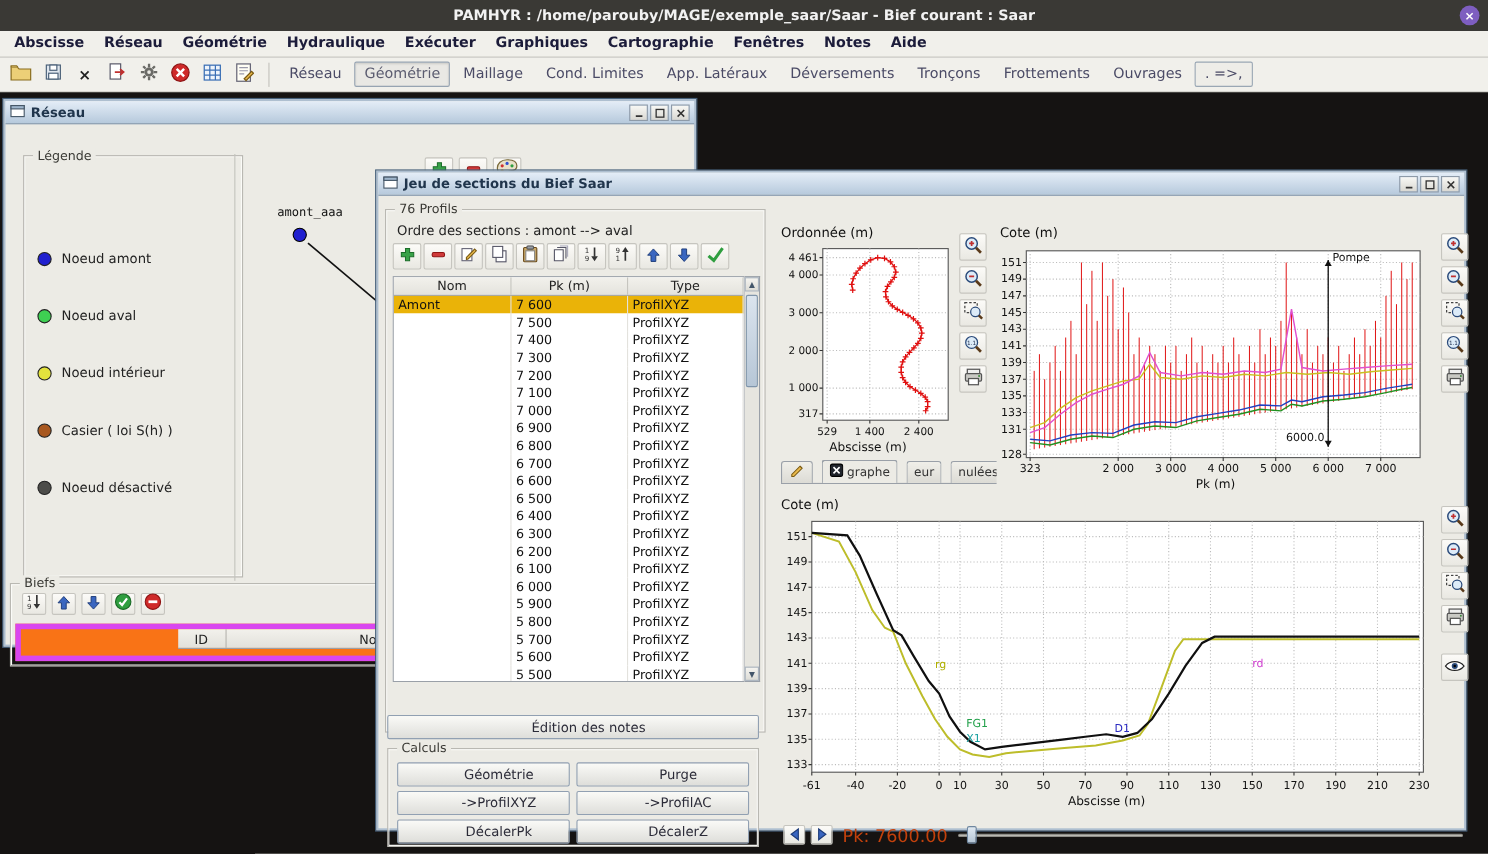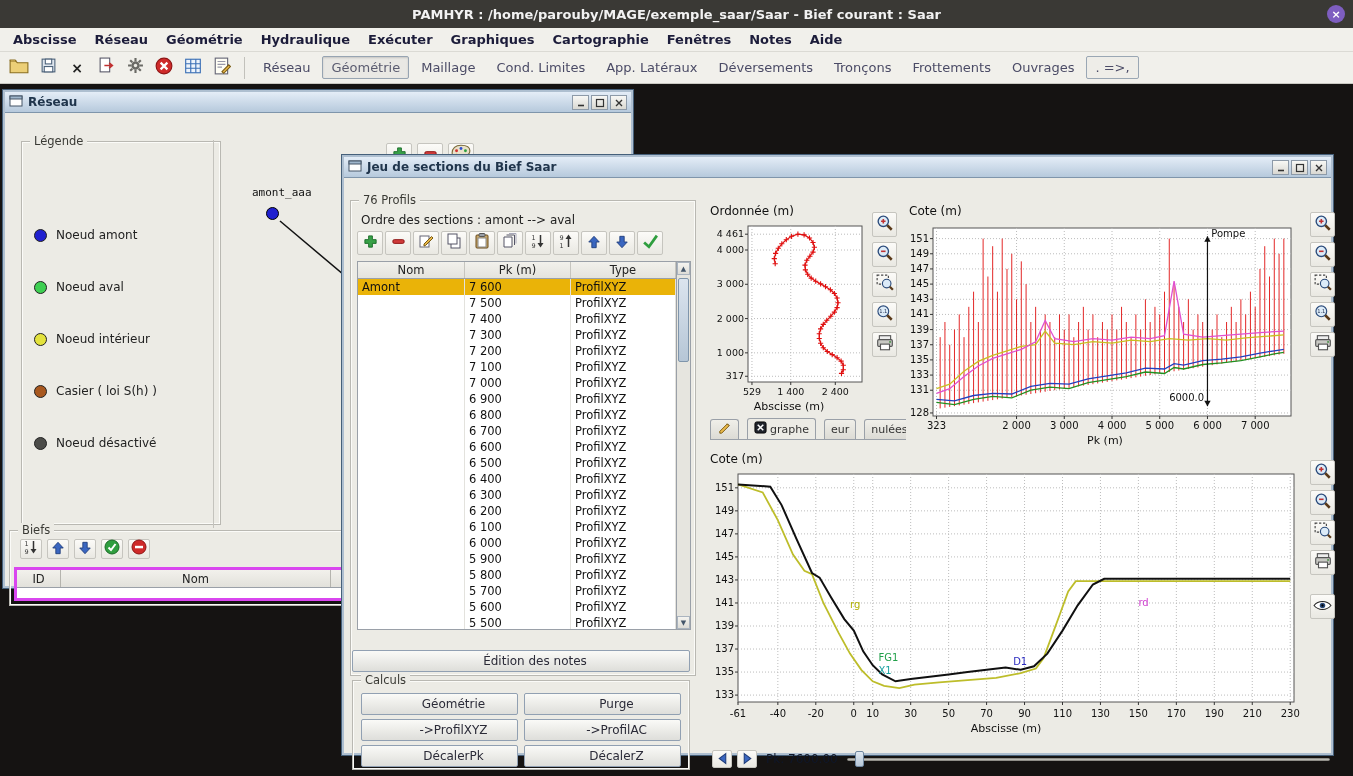--- a/index.html
+++ b/index.html
@@ -39,21 +39,21 @@
   
   .legend-item { display:flex; align-items:center; gap:9px; margin:0 0 38px 12px; }
   .legend-dot { width:13px; height:13px; border-radius:50%; border:1px solid #222; flex:0 0 13px; }
   .legend-label { font-size:12px; color:#222; }
   .network-area { position:absolute; border-left:1px solid #c4c3bd; }
   .net-node { position:absolute; width:13px; height:13px; border-radius:50%; background:#2020cf; border:1px solid #000; }
   .net-node-label { position:absolute; font-family:"DejaVu Sans Mono", monospace; font-size:11px; color:#111; }
   .net-toolbar { display:flex; gap:5px; }
   .btoolbar { position:absolute; display:flex; gap:5px; }
   .btoolbar .ibtn { width:22px; height:20px; }
-  .biefs-table { position:absolute; left:4px; top:36px; right:4px; bottom:4px; border:3px solid #d946ef; background:#f97316; display:flex; flex-direction:column; }
+  .biefs-table { position:absolute; left:4px; top:36px; right:4px; bottom:4px; border:5px solid #d946ef; background:#f97316; display:flex; flex-direction:column;align-items:center; }
   .bhead-row { display:flex; height:18px; background:linear-gradient(#f2f1ec,#e2e1db); border-bottom:1px solid #9aa0a8; }
   .bhead { font-size:11.5px; color:#222; display:flex; align-items:center; justify-content:center; border-right:1px solid #b5b4ae; }
   .bbody { flex:1; background:#fff; }
 
   
   .order-label { position:absolute; left:10px; top:12px; font-size:12px; color:#222; }
   .ptoolbar { position:absolute; left:6px; top:30px; display:flex; gap:2px; }
   .ptable { position:absolute; left:6px; top:60px; width:334px; height:369px; display:flex; }
   .ptable-main { width:320px; border:1px solid #9aa0a8; background:#fff; overflow:hidden; }
   .phead-row { display:grid; grid-template-columns:107px 106px 105px; height:17px; background:linear-gradient(#f2f1ec,#e4e3dd); border-bottom:1px solid #9aa0a8; }
@@ -74,21 +74,21 @@
   .chart-xlabel { position:absolute; text-align:center; font-size:11px; color:#111; }
   svg.chart { position:absolute; }
   .iconcol { position:absolute; display:flex; flex-direction:column; gap:5px; }
   .iconcol .ibtn { width:25px; height:25px; }
   .iconcol .eyegap { margin-top:14px; }
   .tabsrow { position:absolute; display:flex; align-items:flex-end; gap:8px; height:22px; width:196px; border-bottom:1px solid #9aa0a8; overflow:hidden; }
   .tab { border:1px solid #9aa0a8; border-bottom:none; background:linear-gradient(#f0efe9,#dcdbd5); height:20px; display:flex; align-items:center; gap:3px; padding:0 6px; font-size:11px; color:#333; border-radius:3px 3px 0 0; white-space:nowrap; }
   .tab.active { background:#ecebe5; height:21px; }
 
   .slider-row { position:absolute; display:flex; align-items:center; gap:5px; height:22px; }
-  .pk-label { font-size:12px; color:#0f172a; margin:12px 4px; white-space:nowrap; }
+  .pk-label { font-size:16px; color:#c2410c; margin:12px 4px; white-space:nowrap; }
   .slider { position:relative; flex:1; height:18px; }
   .slider-track { position:absolute; left:0; right:0; top:8px; height:3px; background:#b9b8b2; border:1px solid #8f8e88; border-radius:2px; }
   .slider-thumb { position:absolute; left:8px; top:1px; width:9px; height:16px; background:linear-gradient(#dfe8f1,#b6c6d6); border:1px solid #6f87a0; border-radius:2px; }
 </style>
 </head>
 <body>
 
 <div class="titlebar">
   <span class="title-text">PAMHYR : /home/parouby/MAGE/exemple_saar/Saar - Bief courant : Saar</span>
   <span class="close-btn">
@@ -319,21 +319,21 @@
           </span>
         <span class="win-btn">
             <span><svg width="10" height="10" viewBox="0 0 10 10">
                 <path d="M2 2 L8 8 M8 2 L2 8" stroke="#333" stroke-width="1.4"></path>
               </svg></span>
           </span>
       </span>
     </div>
     <div class="win-body">
 
-      <div class="group" style="left:6px;top:22px;width:346px;height:476px">
+      <div class="group" style="left:6px;top:12px;width:346px;height:476px">
         <span class="group-title">76 Profils</span>
         <div class="order-label">Ordre des sections : amont --&gt; aval</div>
         <div class="ptoolbar" id="profil-toolbar">
             <div class="ibtn">
               <span><svg width="15" height="15" viewBox="0 0 16 16">
                   <path d="M6 2h4v4h4v4h-4v4H6v-4H2V6h4z" fill="#38a148" stroke="#1c6e2a"></path>
                 </svg></span>
             </div>
             <div class="ibtn">
               <span><svg width="15" height="15" viewBox="0 0 16 16">

